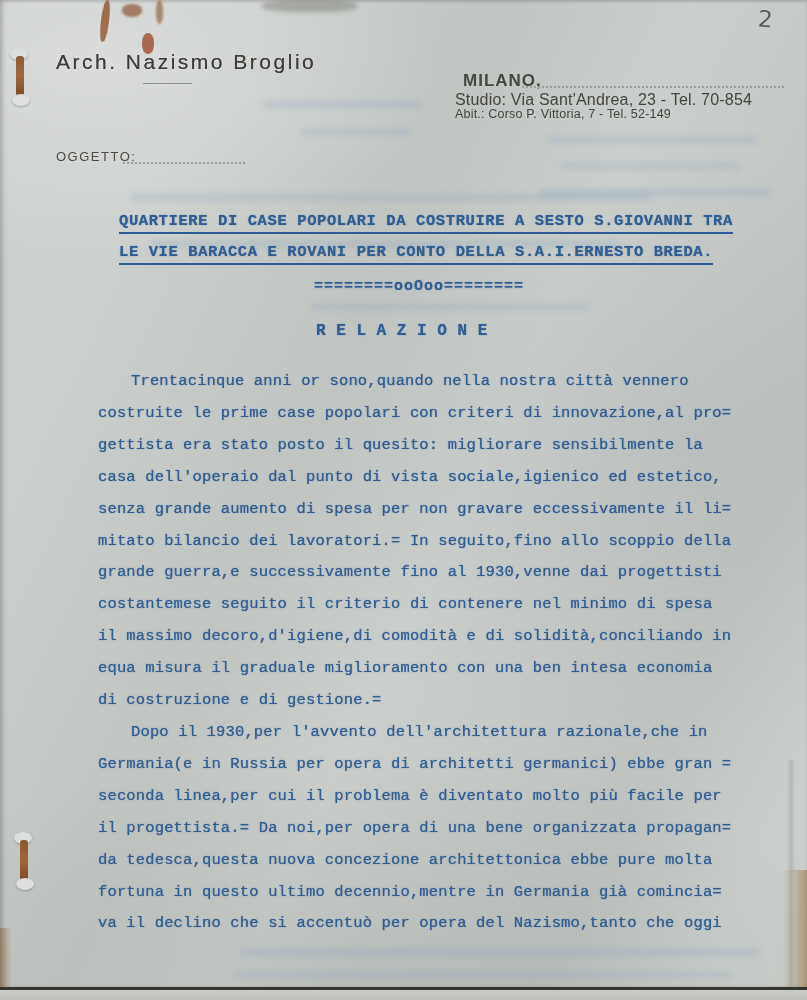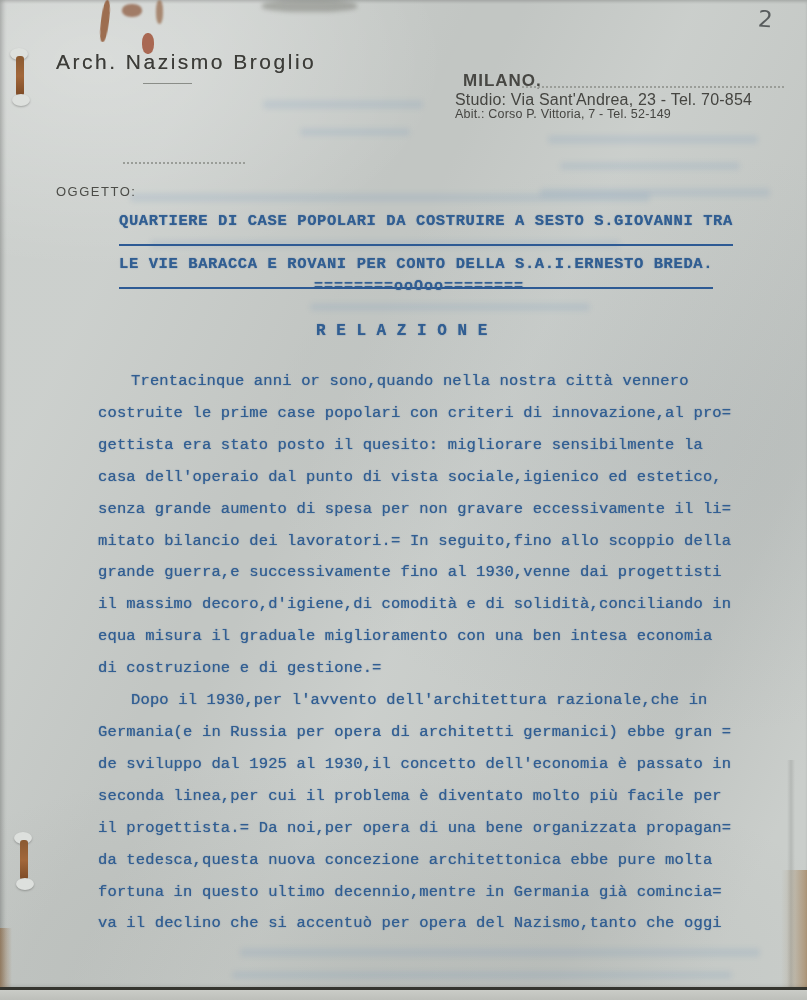--- a/index.html
+++ b/index.html
@@ -68,32 +68,32 @@
   .date-line{
     position:absolute;left:521px;top:55px;
     font-family:"Liberation Mono",monospace;font-weight:bold;
     font-size:19px;letter-spacing:1.5px;color:#2d5a94;
     text-shadow:0 0 1px rgba(45,90,148,.55);
   }
   .lh-city{position:absolute;left:463px;top:71px;font-size:17px;letter-spacing:1px;color:#474743;font-weight:bold;}
   .lh-city-rule{position:absolute;left:522px;top:86px;width:262px;border-bottom:2px dotted #9a9d98;}
   .lh-studio{position:absolute;left:455px;top:91px;font-size:16px;color:#454541;letter-spacing:.2px;}
   .lh-abit{position:absolute;left:455px;top:107px;font-size:12.5px;color:#454541;letter-spacing:.2px;}
-  .subject-label{position:absolute;left:56px;top:149px;font-size:13px;letter-spacing:1.5px;color:#4c4c48;margin-top:35px;}
+  .subject-label{position:absolute;left:56px;top:149px;font-size:13px;letter-spacing:1.5px;color:#4c4c48;}
   .subject-rule{position:absolute;left:123px;top:162px;width:122px;border-bottom:2px dotted #9a9d98;}
   
   .typed{
     font-family:"Liberation Mono",monospace;
     color:#315e92;
     text-shadow:0 0 .8px rgba(49,94,146,.75), 0 0 2px rgba(49,94,146,.18);
   }
   .title-block{position:absolute;left:119px;top:212px;}
   .title-line{
     display:table;font-size:15.5px;font-weight:bold;letter-spacing:.6px;
-    padding-bottom:14px;border-bottom:2px solid #2d5a94;margin-bottom:9px;
+    padding-bottom:2px;border-bottom:2px solid #2d5a94;margin-bottom:9px;
     white-space:nowrap;
   }
   .separator-line{
     position:absolute;left:119px;top:278px;width:600px;text-align:center;
     font-size:15px;font-weight:bold;letter-spacing:1px;
   }
   .heading{
     position:absolute;left:316px;top:322px;
     font-size:16px;font-weight:bold;letter-spacing:.5px;text-align:center;
   }
@@ -155,26 +155,26 @@
   <div class="heading typed">R E L A Z I O N E</div>
 
   <div class="body-block typed">
       <div class="body-line indent">Trentacinque anni or sono,quando nella nostra città vennero</div>
       <div class="body-line">costruite le prime case popolari con criteri di innovazione,al pro=</div>
       <div class="body-line">gettista era stato posto il quesito: migliorare sensibilmente la</div>
       <div class="body-line">casa dell'operaio dal punto di vista sociale,igienico ed estetico,</div>
       <div class="body-line">senza grande aumento di spesa per non gravare eccessivamente il li=</div>
       <div class="body-line">mitato bilancio dei lavoratori.= In seguito,fino allo scoppio della</div>
       <div class="body-line">grande guerra,e successivamente fino al 1930,venne dai progettisti</div>
+      <div class="body-line">costantemese seguito il criterio di contenere nel minimo di spesa</div>
       <div class="body-line">il massimo decoro,d'igiene,di comodità e di solidità,conciliando in</div>
       <div class="body-line">equa misura il graduale miglioramento con una ben intesa economia</div>
       <div class="body-line">di costruzione e di gestione.=</div>
       <div class="body-line indent">Dopo il 1930,per l'avvento dell'architettura razionale,che in</div>
       <div class="body-line">Germania(e in Russia per opera di architetti germanici) ebbe gran =</div>
-      <div class="body-line">de sviluppo dal 1925 al 1930,il concetto dell'economia è passato in</div>
       <div class="body-line">seconda linea,per cui il problema è diventato molto più facile per</div>
       <div class="body-line">il progettista.= Da noi,per opera di una bene organizzata propagan=</div>
       <div class="body-line">da tedesca,questa nuova concezione architettonica ebbe pure molta</div>
       <div class="body-line">fortuna in questo ultimo decennio,mentre in Germania già comincia=</div>
       <div class="body-line">va il declino che si accentuò per opera del Nazismo,tanto che oggi</div>
     </div>
 
   <div class="crease-right"></div>
   <div class="edge-tan-right"></div>
   <div class="edge-tan-left"></div>

